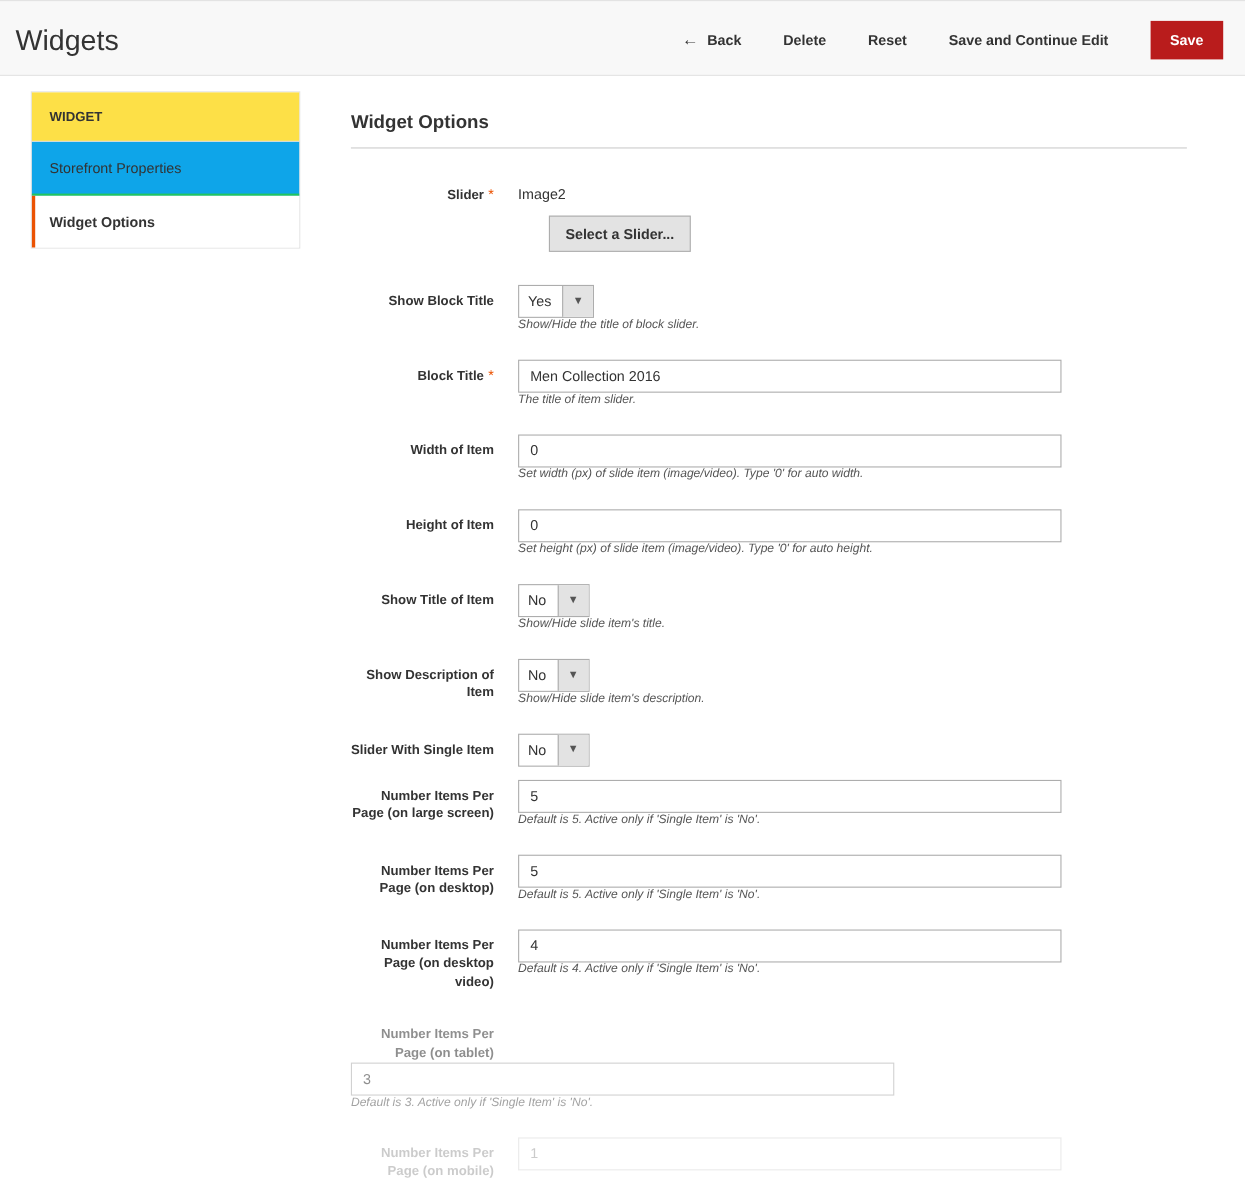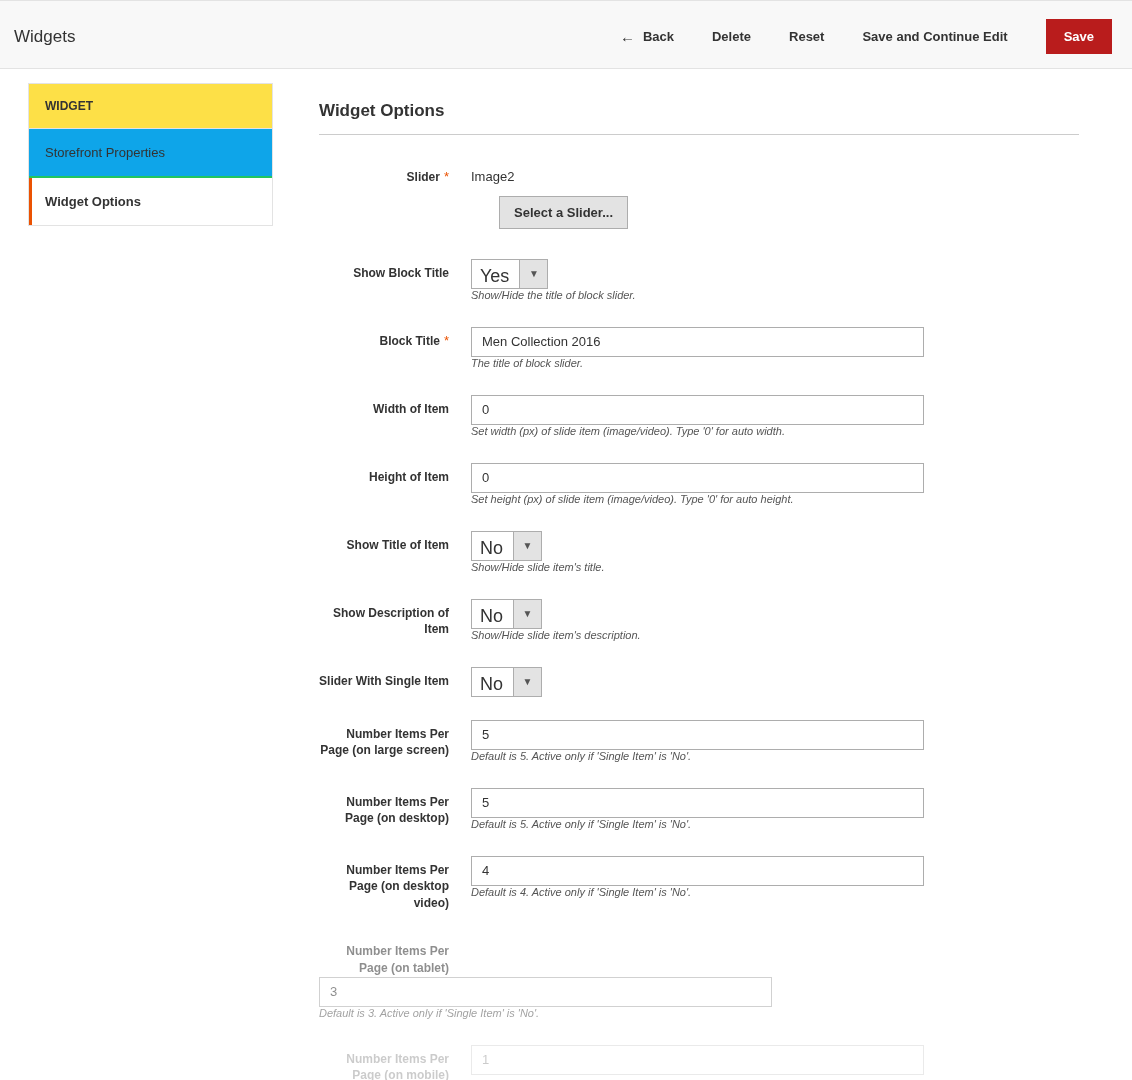--- a/index.html
+++ b/index.html
@@ -12,21 +12,21 @@
   .page-header {
     background: #f8f8f8;
     border-top: 1px solid #e3e3e3;
     border-bottom: 1px solid #e3e3e3;
     padding: 18px 20px 14px 14px;
     display: flex;
     align-items: center;
     justify-content: space-between;
   }
   .page-title {
-    font-size: 17px;
+    font-size: 26px;
     font-weight: 300;
     color: #333;
   }
   .actions {
     display: flex;
     align-items: center;
     gap: 38px;
   }
   .action-link {
     font-size: 13px;
@@ -142,36 +142,36 @@
   }
   .select-wrap {
     display: inline-flex;
     border: 1px solid #adadad;
     background: #fff;
     height: 30px;
     align-items: stretch;
   }
   .select-value {
     padding: 6px 10px 6px 8px;
-    font-size: 18px;
+    font-size: 13px;
     min-width: 28px;
   }
   .select-btn {
     background: #e3e3e3;
     border-left: 1px solid #adadad;
     width: 28px;
     display: flex;
     align-items: center;
     justify-content: center;
     cursor: pointer;
     font-size: 10px;
     color: #555;
   }
   .text-input {
-    width: 453px;
+    width: 494px;
     height: 30px;
     padding: 6px 10px;
     border: 1px solid #adadad;
     font-size: 13px;
     color: #333;
     font-family: inherit;
   }
   .hint {
     font-size: 11px;
     color: #555;
@@ -243,21 +243,21 @@
         <div class="hint">Show/Hide the title of block slider.</div>
       </div>
     </div>
 
     <div class="form-row">
       <div class="form-label-col">
         <span class="form-label">Block Title</span><span class="req">*</span>
       </div>
       <div class="form-control-col">
         <input type="text" class="text-input" value="Men Collection 2016" style="">
-        <div class="hint">The title of block slider.</div>
+        <div class="hint">The title of item slider.</div>
       </div>
     </div>
 
     <div class="form-row">
       <div class="form-label-col">
         <span class="form-label">Width of Item</span>
       </div>
       <div class="form-control-col">
         <input type="text" class="text-input" value="0" style="">
         <div class="hint">Set width (px) of slide item (image/video). Type '0' for auto width.</div>
@@ -293,21 +293,21 @@
       </div>
       <div class="form-control-col">
         <div class="select-wrap">
           <div class="select-value">No</div>
           <div class="select-btn">▼</div>
         </div>
         <div class="hint">Show/Hide slide item's description.</div>
       </div>
     </div>
 
-    <div class="form-row" style="margin-bottom:23px;">
+    <div class="form-row" style="margin-bottom:12px;">
       <div class="form-label-col">
         <span class="form-label">Slider With Single Item</span>
       </div>
       <div class="form-control-col">
         <div class="select-wrap">
           <div class="select-value">No</div>
           <div class="select-btn">▼</div>
         </div>
       </div>
     </div>

